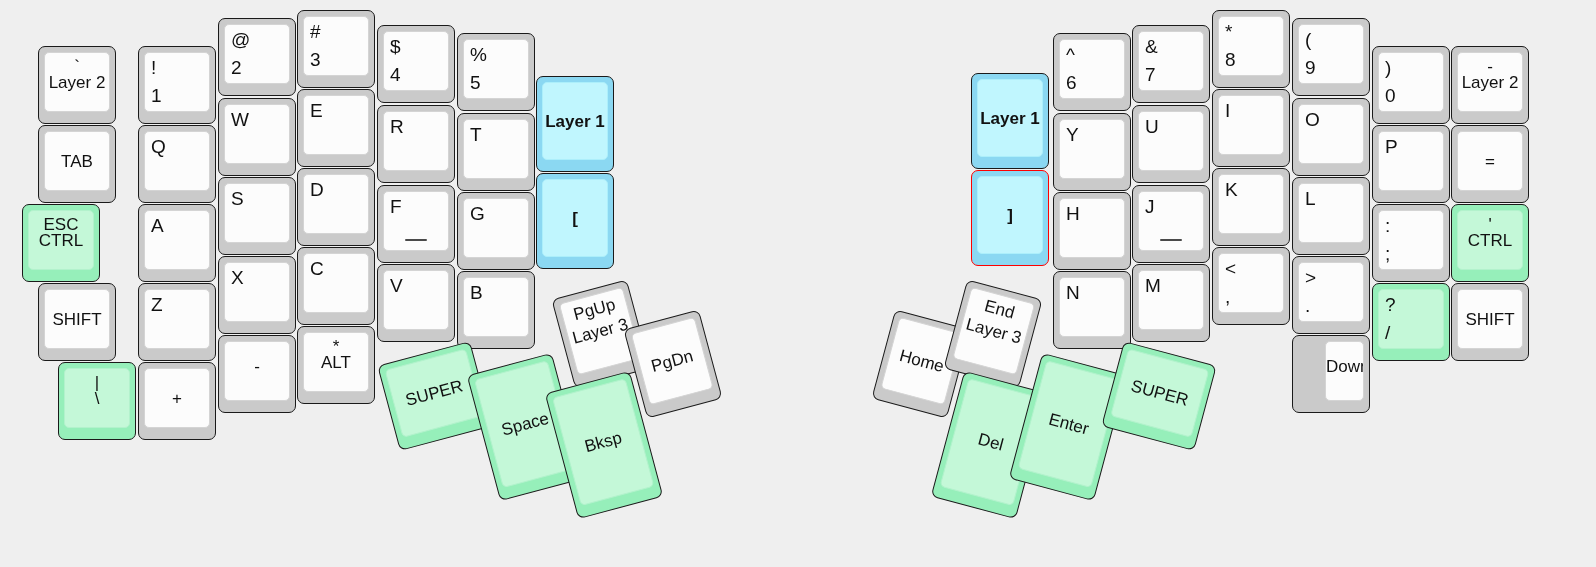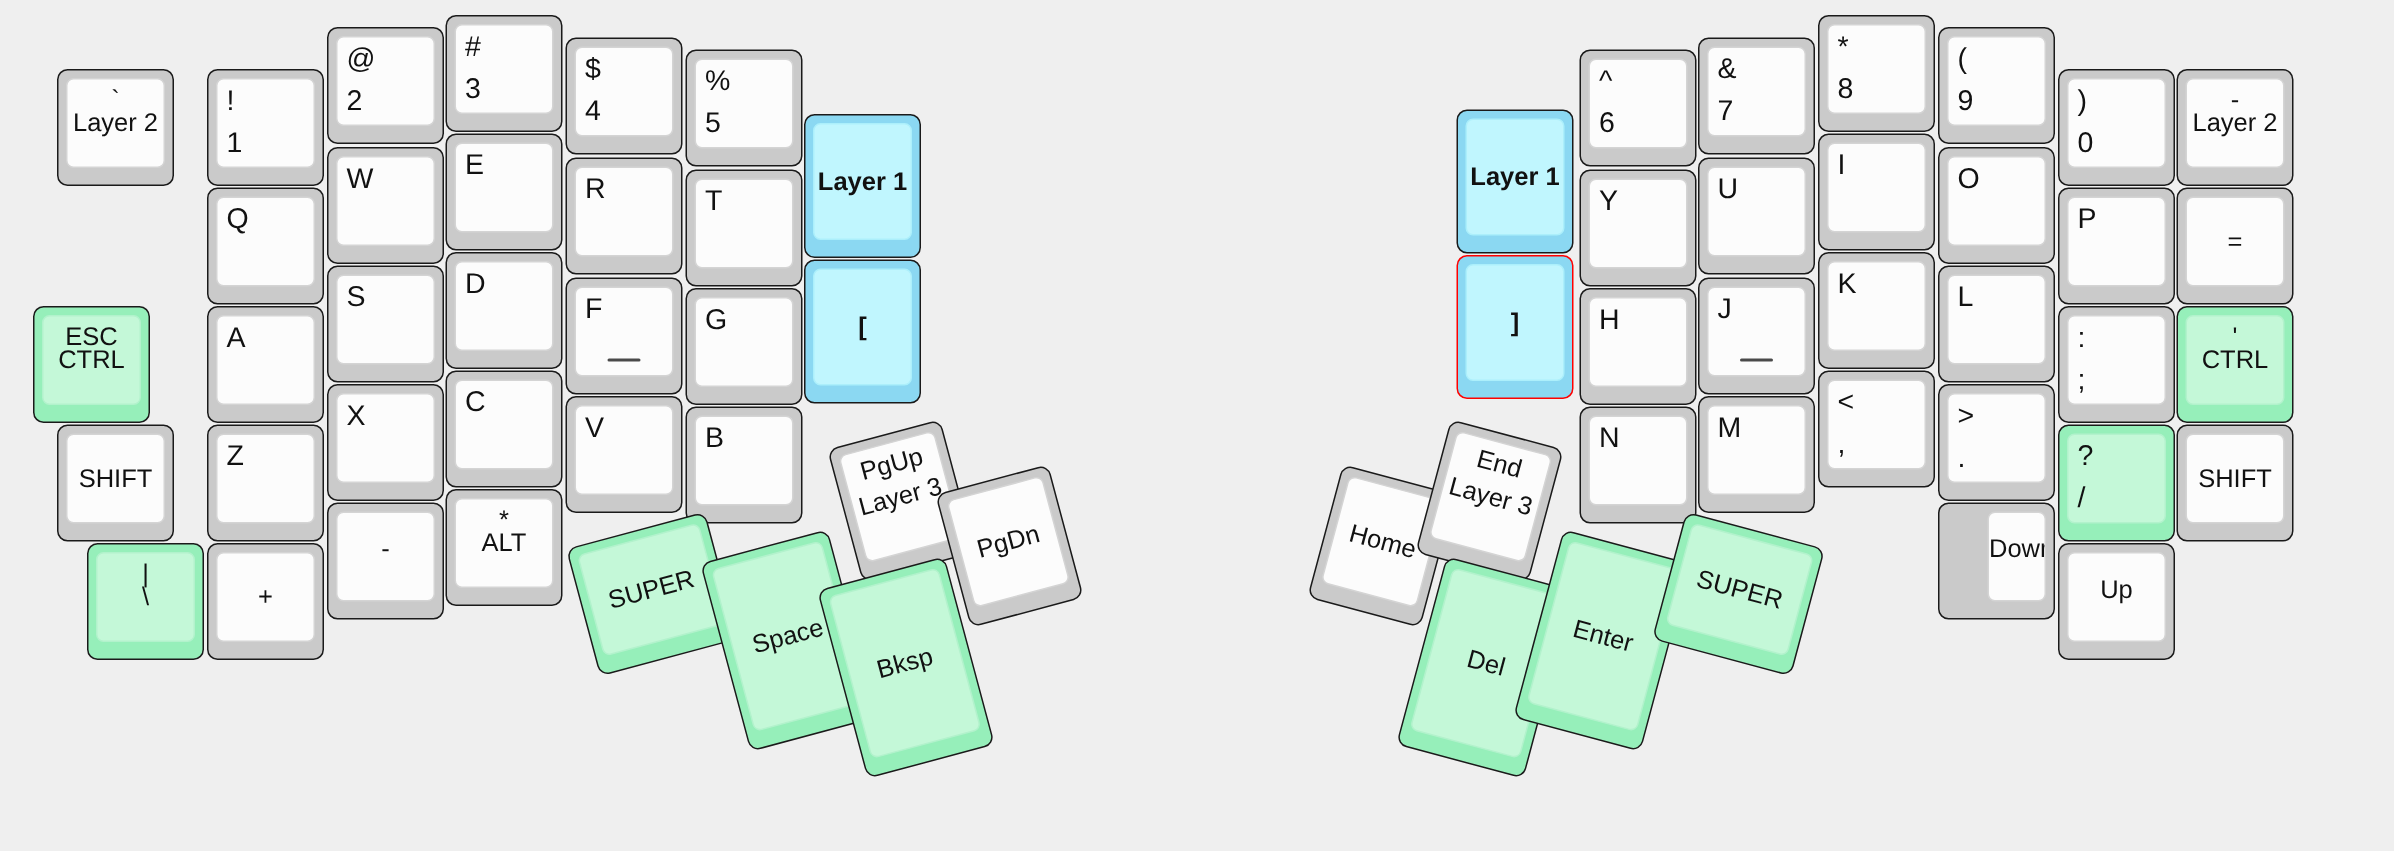--- a/index.html
+++ b/index.html
@@ -98,20 +98,25 @@
       <div class="top">
         <span class="lg tl">%</span>
         <span class="lg bl">5</span>
       </div>
     </div>
     <div class="key blue" style="left: 536px; top: 76px; width: 78px; height: 96px;">
       <div class="top">
         <span class="lg ctr">Layer 1</span>
       </div>
     </div>
+    <div class="key" style="left: 38px; top: 125px; width: 78px; height: 78px;">
+      <div class="top">
+        <span class="lg ctr">TAB</span>
+      </div>
+    </div>
     <div class="key" style="left: 138px; top: 125px; width: 78px; height: 78px;">
       <div class="top">
         <span class="lg tl">Q</span>
       </div>
     </div>
     <div class="key" style="left: 218px; top: 98px; width: 78px; height: 78px;">
       <div class="top">
         <span class="lg tl">W</span>
       </div>
     </div>
@@ -383,25 +388,20 @@
       </div>
     </div>
     <div class="key" style="left: 1451px; top: 283px; width: 78px; height: 78px;">
       <div class="top">
         <span class="lg ctr">SHIFT</span>
       </div>
     </div>
     <div class="key" style="left: 1292px; top: 335px; width: 78px; height: 78px; padding-left: 32px;">
       <div class="top">
         <span class="lg midc">Down</span>
-      </div>
-    </div>
-    <div class="key" style="left: 1372px; top: 362px; width: 78px; height: 78px;">
-      <div class="top">
-        <span class="lg midc">Up</span>
       </div>
     </div>
     <div class="key" style="left: 882px; top: 318px; width: 78px; height: 92px; transform: rotate(15deg); transform-origin: 50% 50%;">
       <div class="top">
         <span class="lg ctr">Home</span>
       </div>
     </div>
     <div class="key" style="left: 954px; top: 288px; width: 78px; height: 92px; transform: rotate(15deg); transform-origin: 50% 50%;">
       <div class="top">
         <span class="lg tc">End</span>

